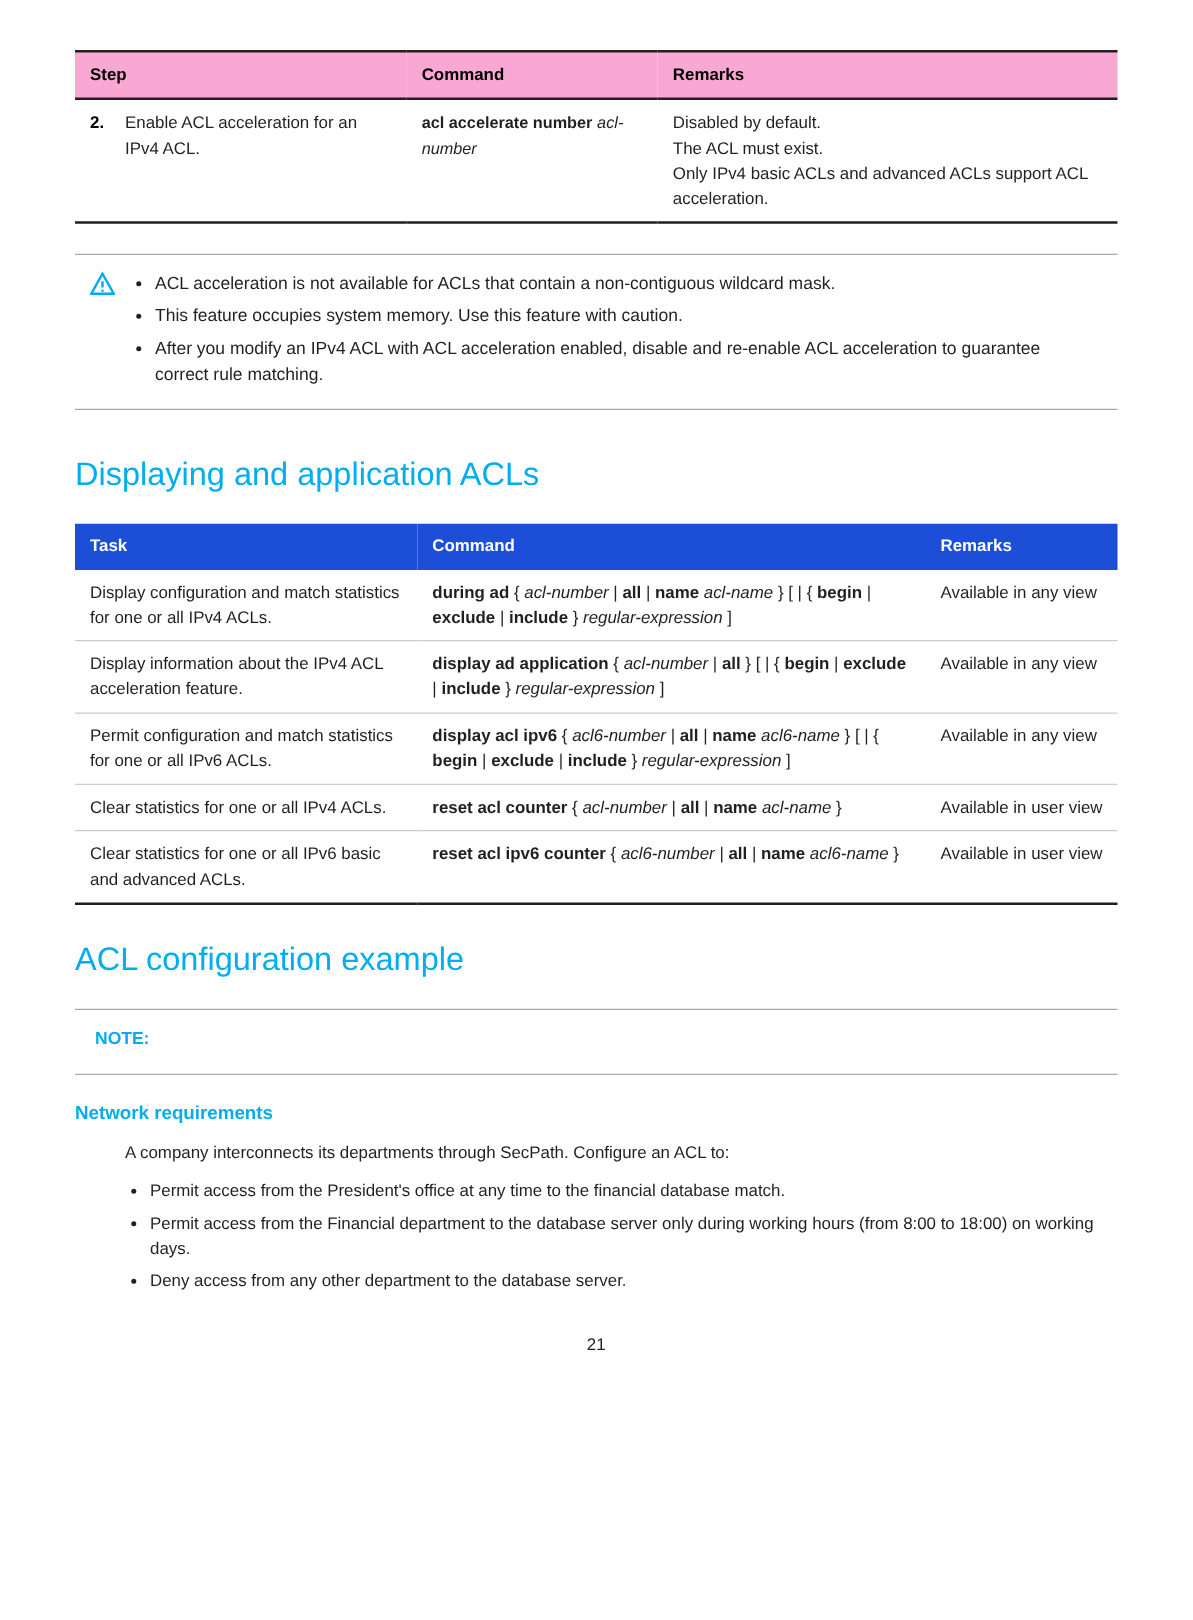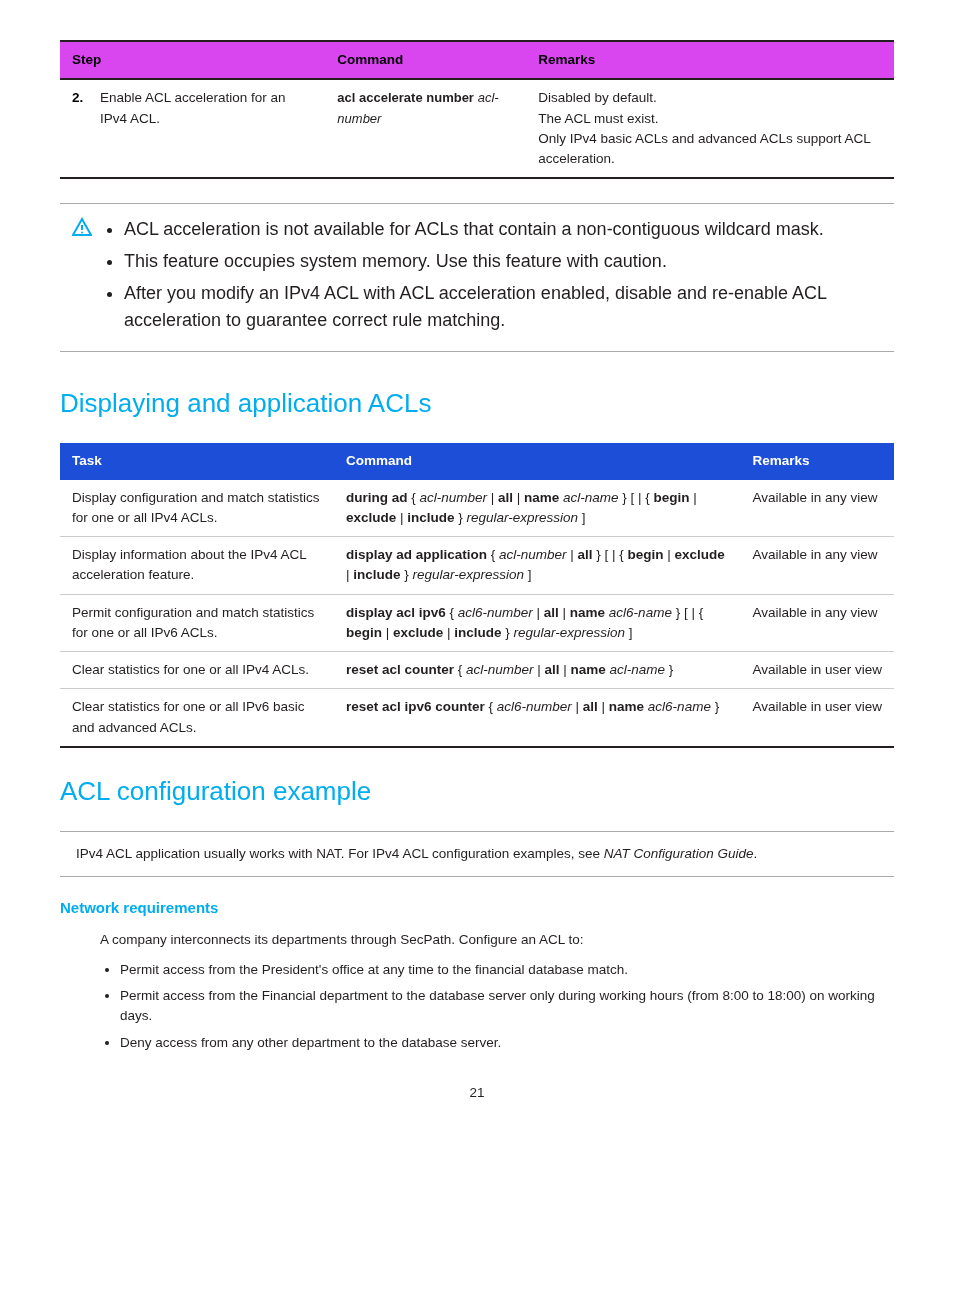--- a/index.html
+++ b/index.html
@@ -84,21 +84,21 @@
       font-weight: bold;
       font-size: 14px;
       margin-bottom: 8px;
     }
     .caution-list {
       list-style: disc;
       padding-left: 20px;
     }
     .caution-list li {
       margin-bottom: 5px;
-      font-size: 18px;
+      font-size: 14px;
     }
     
     .section-title {
       color: #00adef;
       font-size: 26px;
       font-weight: normal;
       margin-bottom: 20px;
       margin-top: 10px;
     }
     
@@ -145,21 +145,21 @@
     .page-num {
       text-align: center;
       margin-top: 30px;
       font-size: 13.5px;
     }
     
     .top-table {
       border-top: 2px solid #231f20;
     }
     .top-table thead tr {
-      background: #d946ef;
+      background: #f9a8d4;
       color: #000;
       border-bottom: 2px solid #231f20;
     }
     .top-table thead th {
       color: #000;
       font-weight: bold;
     }
     
     .avail {
       white-space: nowrap;
@@ -274,24 +274,21 @@
         </span>
       </td>
       <td class="avail">Available in user view</td>
     </tr>
   </tbody>
 </table>
 
 <h2 class="section-title">ACL configuration example</h2>
 
 <div class="note-box">
-  <div class="note-content">
-    <span>IPv4 ACL application usually works with NAT. For IPv4 ACL configuration examples, see</span>
-    <em>NAT Configuration Guide</em><span>.</span>
-  </div>
+  <div class="note-label">NOTE:</div>
 </div>
 
 <div class="subsection-title">Network requirements</div>
 <p class="body-text">A company interconnects its departments through SecPath. Configure an ACL to:</p>
 <ul class="body-list">
   <li>Permit access from the President's office at any time to the financial database match.</li>
   <li>Permit access from the Financial department to the database server only during working hours (from 8:00 to 18:00) on working days.</li>
   <li>Deny access from any other department to the database server.</li>
 </ul>
 

